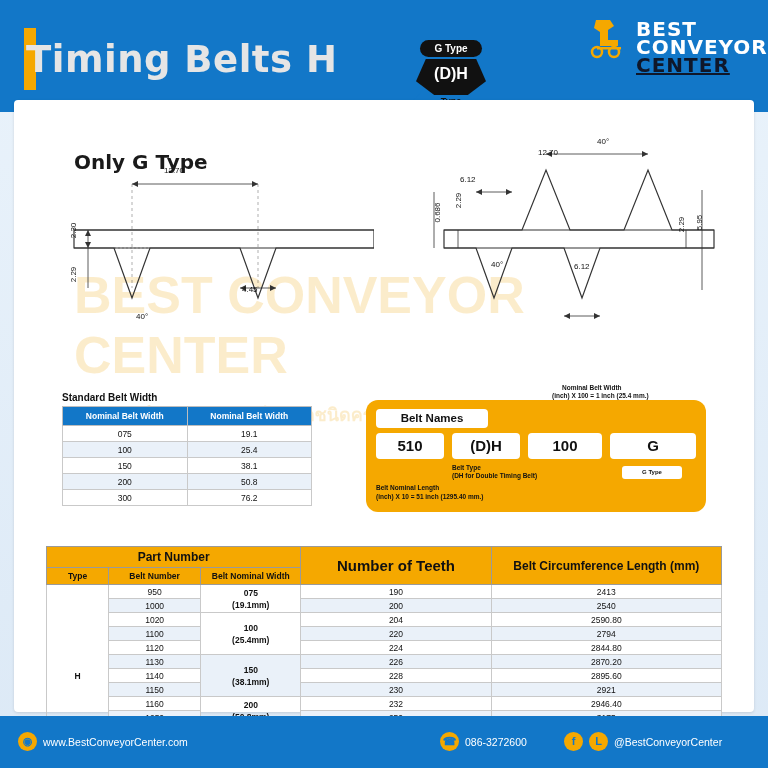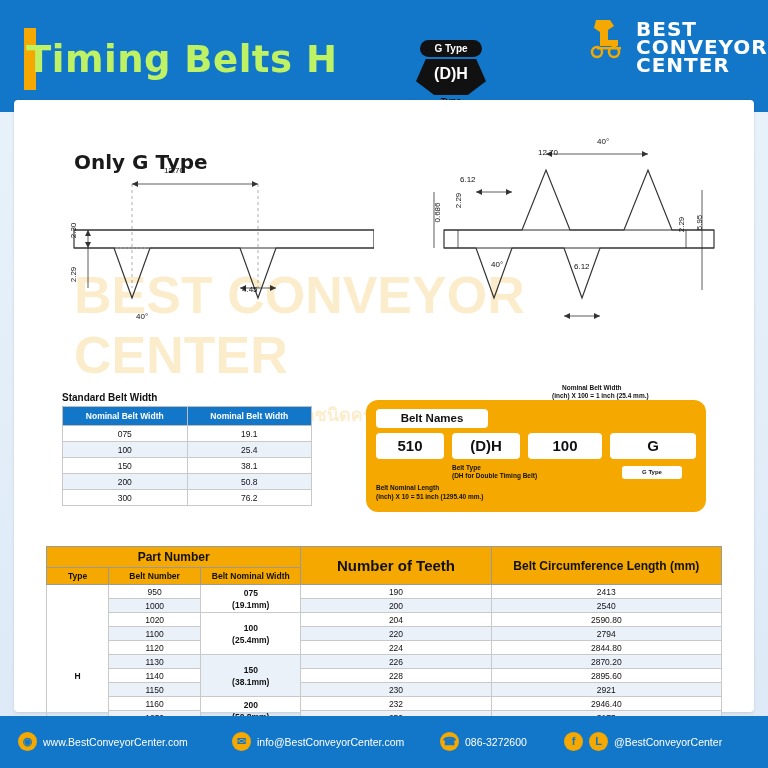--- a/index.html
+++ b/index.html
@@ -20,31 +20,31 @@
     position:absolute; left:0; top:0; width:768px; height:112px;
     background:#1277c8;
   }
   .header-curve {
     position:absolute; left:0; top:0; width:430px; height:112px;
     background:#1277c8;
     border-bottom-right-radius:48px;
   }
   .title {
     position:absolute; left:26px; top:38px;
-    color:#bef264; font-size:37px; font-weight:bold; letter-spacing:0.5px;
+    color:#e5e5e5; font-size:37px; font-weight:bold; letter-spacing:0.5px;
     font-family:"DejaVu Sans", sans-serif;
   }
   .title-underline {
     position:absolute; left:24px; top:28px; width:12px; height:62px;
     background:#f5a800;
   }
   
   .logo { position:absolute; right:18px; top:16px; width:168px; height:52px; }
   .logo-text { position:absolute; left:54px; top:4px; color:#fff; font-weight:bold; font-size:20px; letter-spacing:1px; line-height:18px; font-family:"DejaVu Sans", sans-serif;}
-  .logo-text .l2 { color:#ffffff; }
+  .logo-text .l2 { color:#0f172a;text-decoration:underline; }
   .logo-mark { position:absolute; left:6px; top:0px; width:42px; height:44px; }
   
   .gbadge {
     position:absolute; left:406px; top:40px; width:90px; height:70px;
     text-align:center;
   }
   .gbadge .gpill {
     width:62px; height:17px; margin:0 auto; background:#111; color:#fff;
     border-radius:9px; font-size:10px; font-weight:bold; line-height:17px;
   }
@@ -408,23 +408,20 @@
         </tbody>
       </table>
     </div>
 
   </div>
 
   <div class="footer">
     <div class="fitem" style="left:18px;">
       <span class="ficon">◉</span><span class="txt">www.BestConveyorCenter.com</span>
     </div>
-    <div class="fitem" style="left:232px;">
-      <span class="ficon">✉</span><span class="txt">info@BestConveyorCenter.com</span>
-    </div>
     <div class="fitem" style="left:440px;">
       <span class="ficon">☎</span><span class="txt">086-3272600</span>
     </div>
     <div class="fitem" style="left:564px;">
       <span class="ficon fb">f</span><span class="ficon line">L</span><span class="txt">@BestConveyorCenter</span>
     </div>
   </div>
 
 </div>
 

